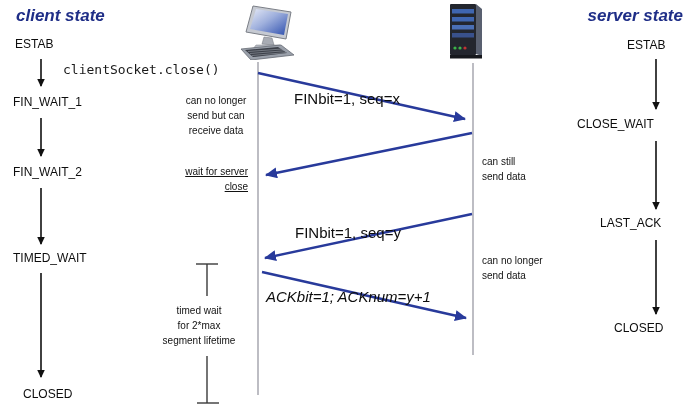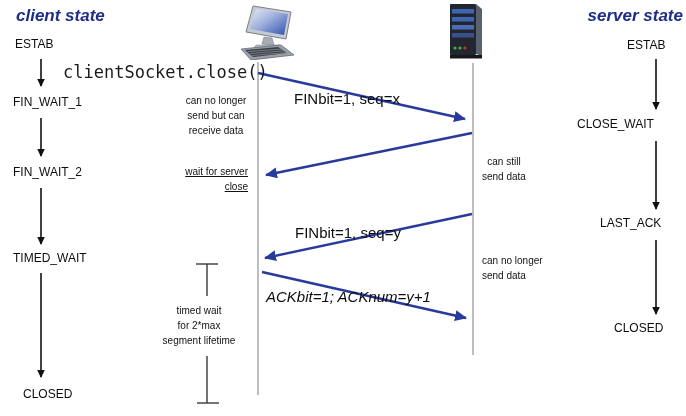--- a/index.html
+++ b/index.html
@@ -8,21 +8,21 @@
     font-family:"Liberation Sans", sans-serif;color:#111;
   }
   .abs{position:absolute;}
   svg{display:block;}
   .hdr{
     font-size:17px;font-style:italic;font-weight:bold;color:#1f2e87;white-space:nowrap;
   }
   .state{font-size:12px;color:#0d0d0d;white-space:nowrap;text-align:center;}
   .msg{font-size:15px;color:#0d0d0d;white-space:nowrap;}
   .ann{font-size:10px;line-height:15px;color:#121212;white-space:pre-line;}
-  .code{font-family:"DejaVu Sans Mono","Liberation Mono",monospace;font-size:17px;color:#1a1a1a;white-space:nowrap;}
+  .code{font-family:"DejaVu Sans Mono","Liberation Mono",monospace;font-size:13px;color:#1a1a1a;white-space:nowrap;}
   .t-center{text-align:center;}
   .t-right{text-align:right;}
 </style>
 </head>
 <body>
 
 <div id="stage">
 
   <svg class="abs" style="left:0;top:0;" width="686" height="416" viewBox="0 0 686 416">
     <defs>
@@ -119,21 +119,21 @@
 
   <div class="abs msg" style="left:294px;top:90px;">FINbit=1, seq=x</div>
   <div class="abs msg" style="left:295px;top:224px;">FINbit=1, seq=y</div>
   <div class="abs msg" style="left:266px;top:288px;font-style:italic;">ACKbit=1; ACKnum=y+1</div>
 
   <div class="abs ann t-center" style="left:168px;top:93px;width:96px;">can no longer
 send but can
 receive data</div>
   <div class="abs ann t-right" style="left:146px;top:164px;width:102px;text-decoration:underline;">wait for server
 close</div>
-  <div class="abs ann" style="left:482px;top:154px;text-align:center;">can still
+  <div class="abs ann" style="left:482px;top:154px;">can still
 send data</div>
   <div class="abs ann" style="left:482px;top:253px;">can no longer
 send data</div>
   <div class="abs ann t-center" style="left:126px;top:303px;width:146px;">timed wait
 for 2*max
 segment lifetime</div>
 
 </div>
 
 </body></html>

